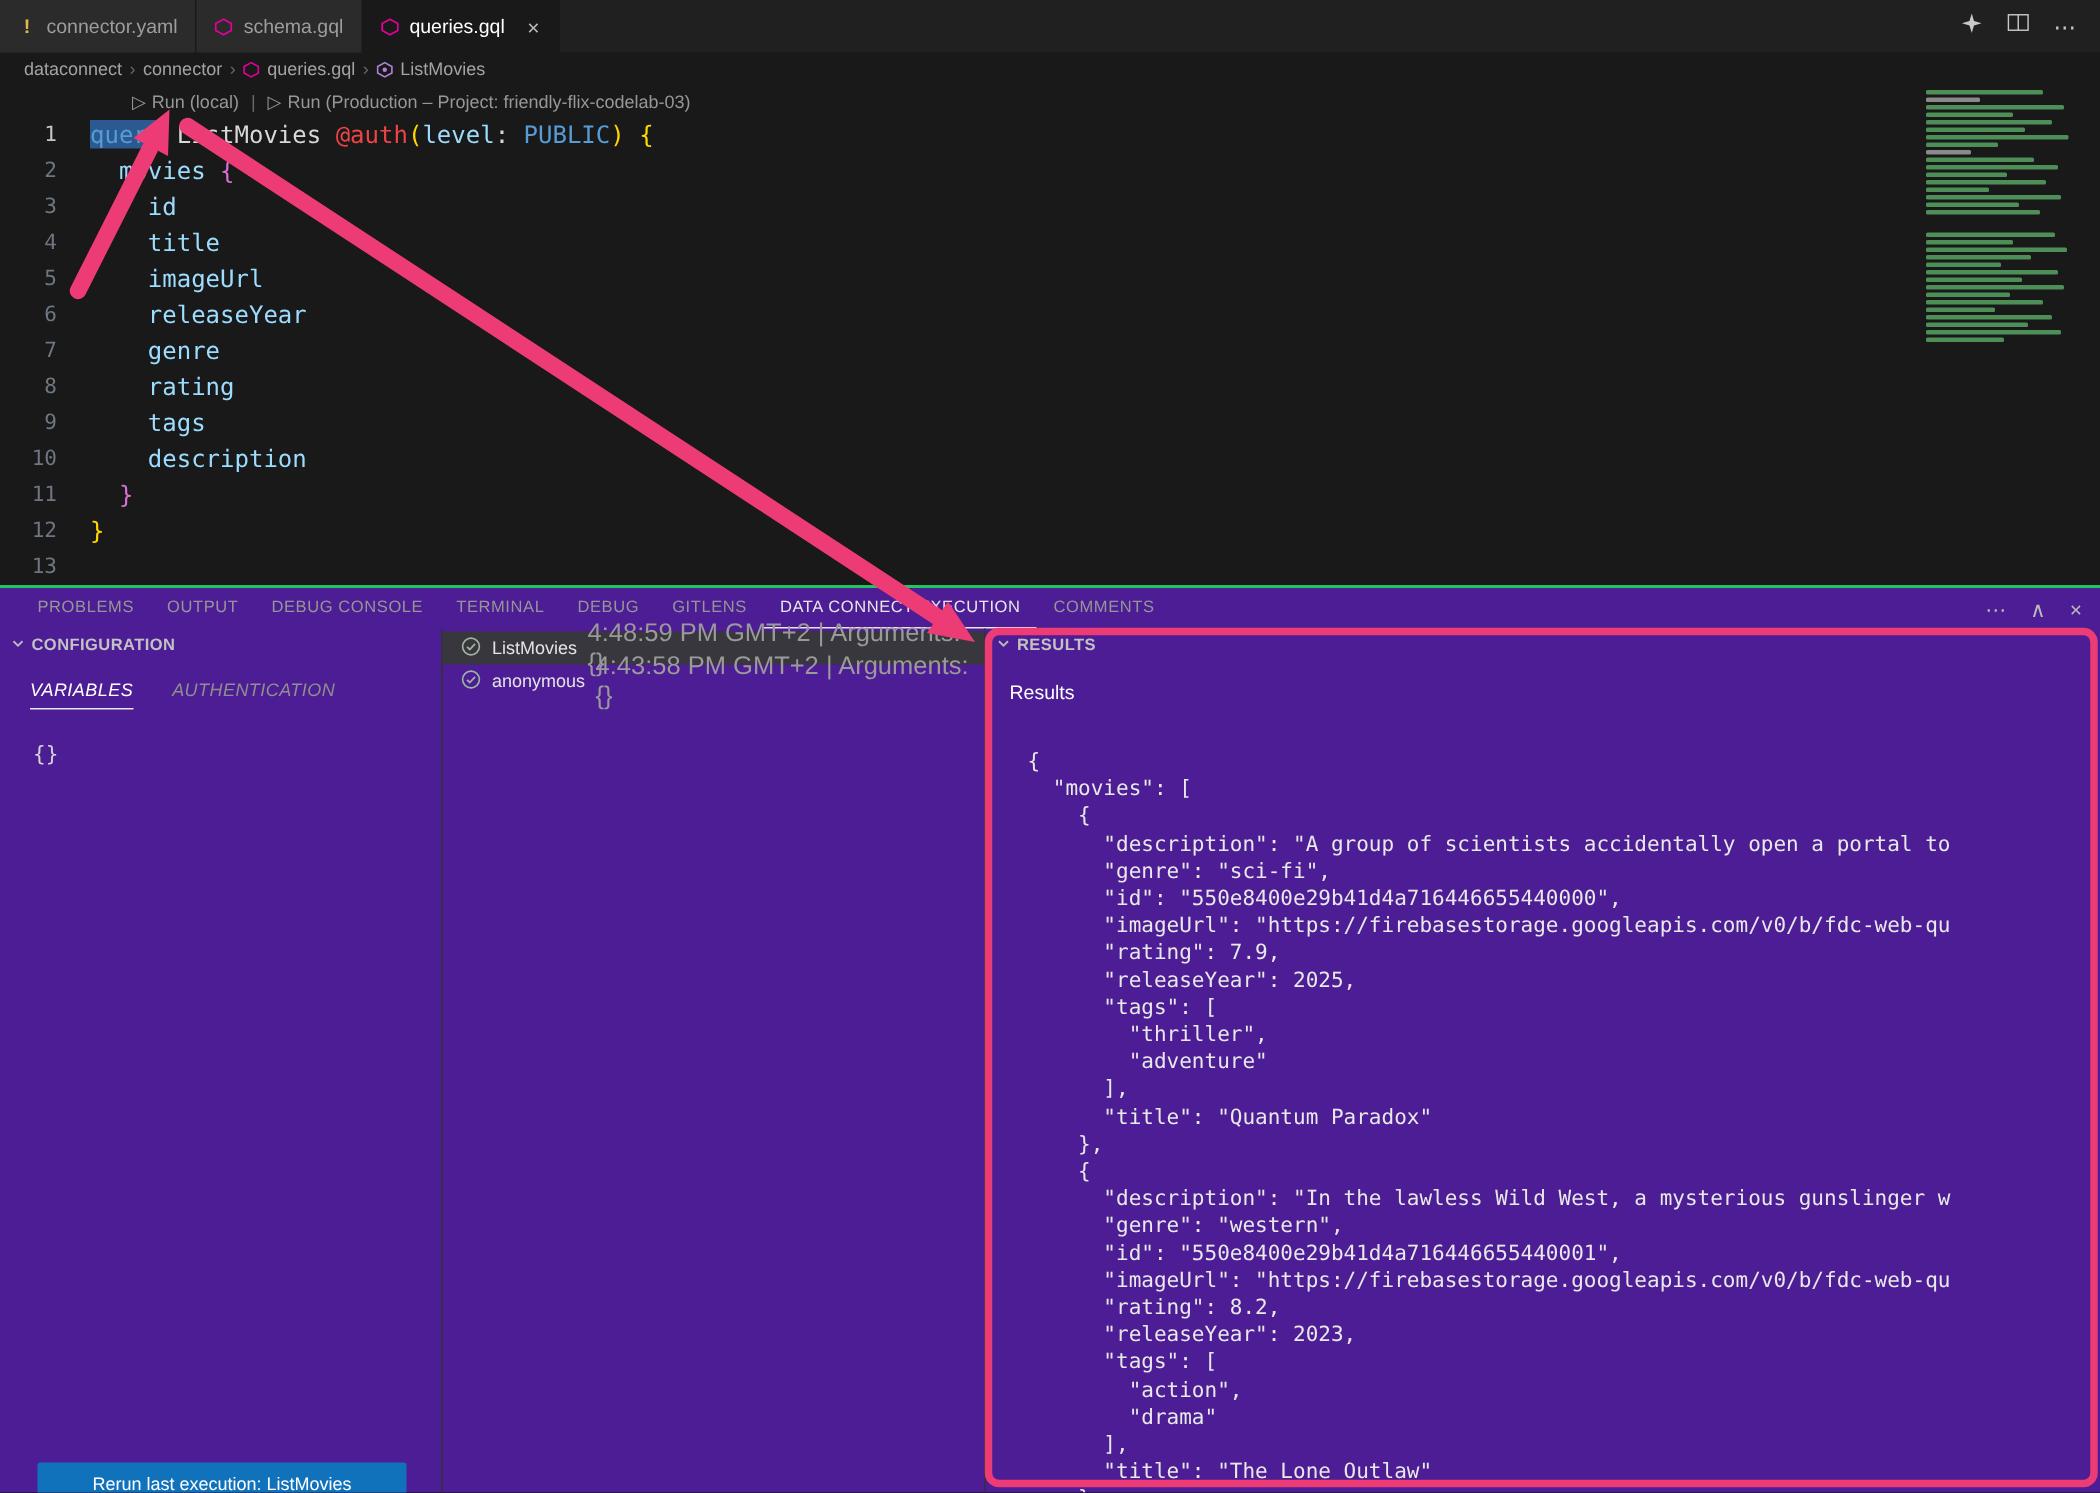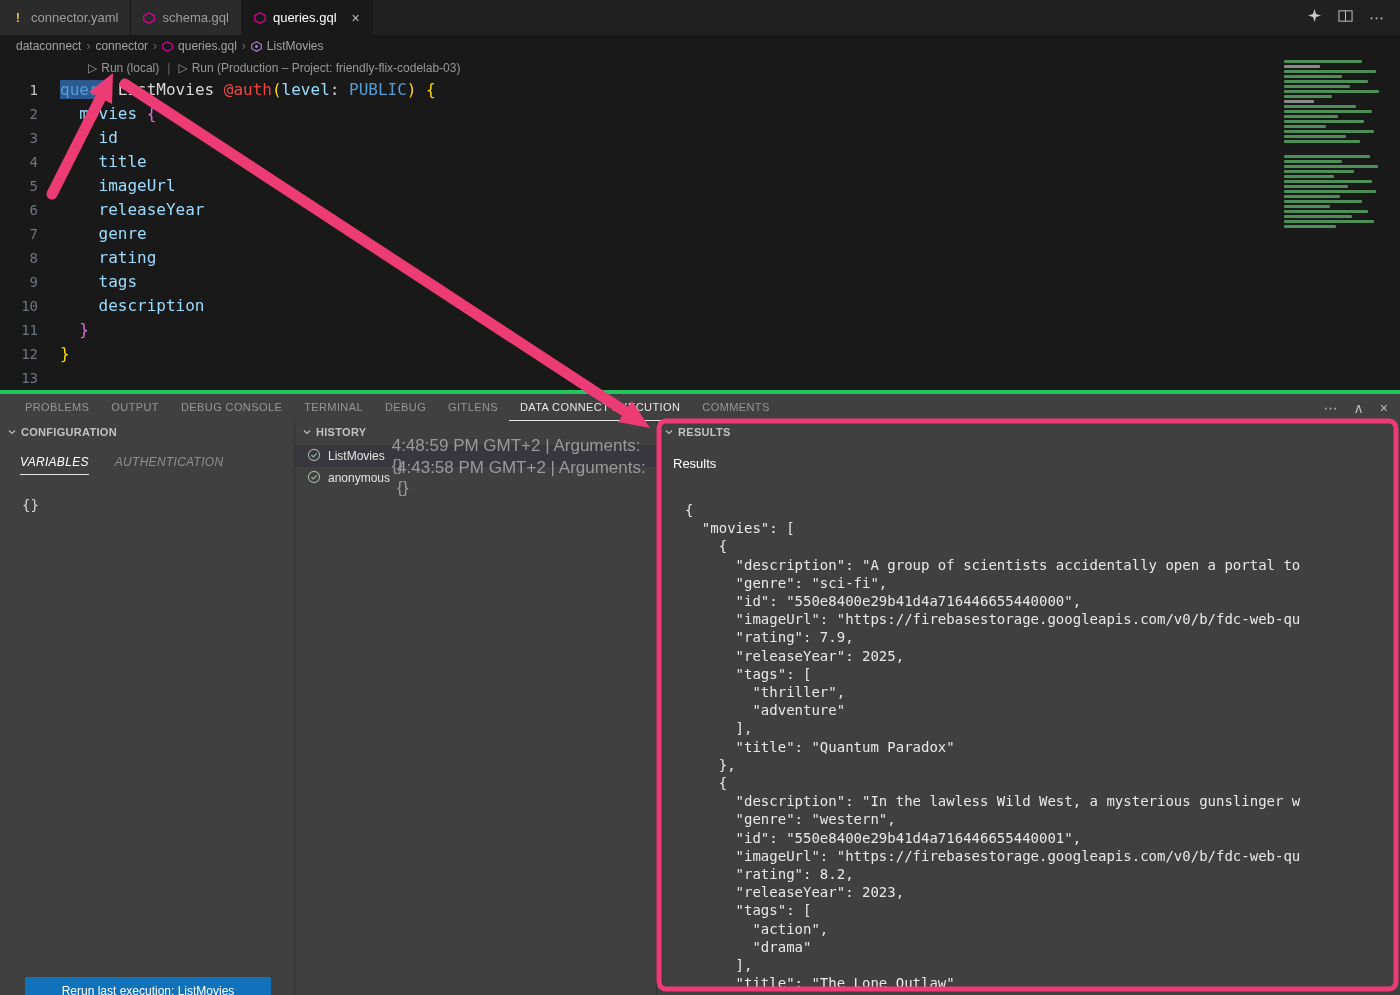--- a/index.html
+++ b/index.html
@@ -39,21 +39,21 @@
   .tk-pl { color: #d4d4d4; } .tk-sel { background: #2b5a91; }
 
   
   .minimap { position: absolute; top: 3px; right: 4px; width: 112px; }
   .mm-row { height: 5px; display: flex; }
   .mm-bar { height: 2.5px; border-radius: 1px; }
   .mm-g { background: #4e8f58; } .mm-w { background: #8a8a8a; } .mm-s { background: transparent; }
 
   
   .panel { position: absolute; top: 390px; left: 0; right: 0; bottom: 0;
-           background: #404040; border-top: 4px solid #22c55e; }
+           background: #4c1d95; border-top: 2px solid #22c55e; }
   .panel-tabs { height: 27px; display: flex; align-items: stretch; padding-left: 14px;
                 font-size: 11px; letter-spacing: 0.4px; color: #969696; }
   .panel-tab { display: flex; align-items: center; padding: 0 11px; cursor: pointer; border-bottom: 1px solid transparent; }
   .panel-tab.active { color: #e7e7e7; border-bottom-color: #e7e7e7; }
   .panel-actions { position: absolute; top: 0; right: 12px; height: 27px;
                    display: flex; align-items: center; gap: 16px; color: #bbb; font-size: 14px; }
   .panel-body { position: absolute; top: 27px; left: 0; right: 0; bottom: 0; display: flex; }
   .col-config { width: 295px; flex: none; border-right: 1px solid #323232; position: relative; }
   .col-history { width: 362px; flex: none; border-right: 1px solid #323232; }
   .col-results { flex: 1; position: relative; overflow: hidden; }
@@ -354,28 +354,20 @@
         </div>
         <div class="cfg-tabs">
           <span class="cfg-tab active">VARIABLES</span>
           <span class="cfg-tab">AUTHENTICATION</span>
         </div>
         <div class="cfg-empty">{}</div>
         <button class="rerun-btn">Rerun last execution: ListMovies</button>
       </div>
 
       <div class="col-history">
-        <div class="sec-head">
-          <span class="chev">
-            <svg width="8" height="8" viewBox="0 0 8 8">
-                <path d="M1 2.5 L4 5.5 L7 2.5" fill="none" stroke="#bbb" stroke-width="1.2"></path>
-              </svg>
-          </span>
-          <span>HISTORY</span>
-        </div>
         <div class="hist-rows">
           <div class="hist-row selected">
             <span>
               <svg width="14" height="14" viewBox="0 0 14 14">
                   <circle cx="7" cy="7" r="5.6" fill="none" stroke="#9FB3A0" stroke-width="1.1"></circle>
                   <path d="M4.4 7.2 L6.2 9 L9.7 5.3" fill="none" stroke="#9FB3A0" stroke-width="1.2"></path>
                 </svg>
             </span>
             <span class="hist-name">ListMovies</span>
             <span class="hist-meta">4:48:59 PM GMT+2 | Arguments: {}</span>

